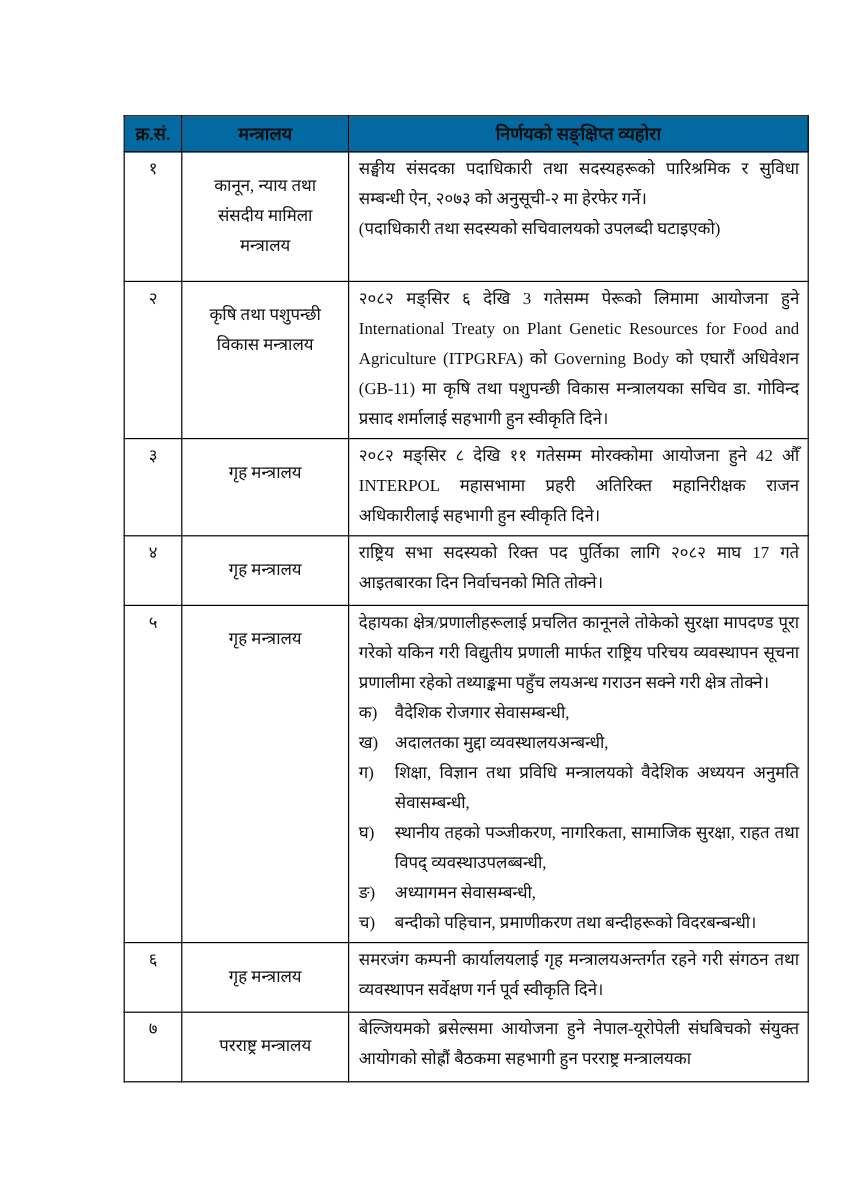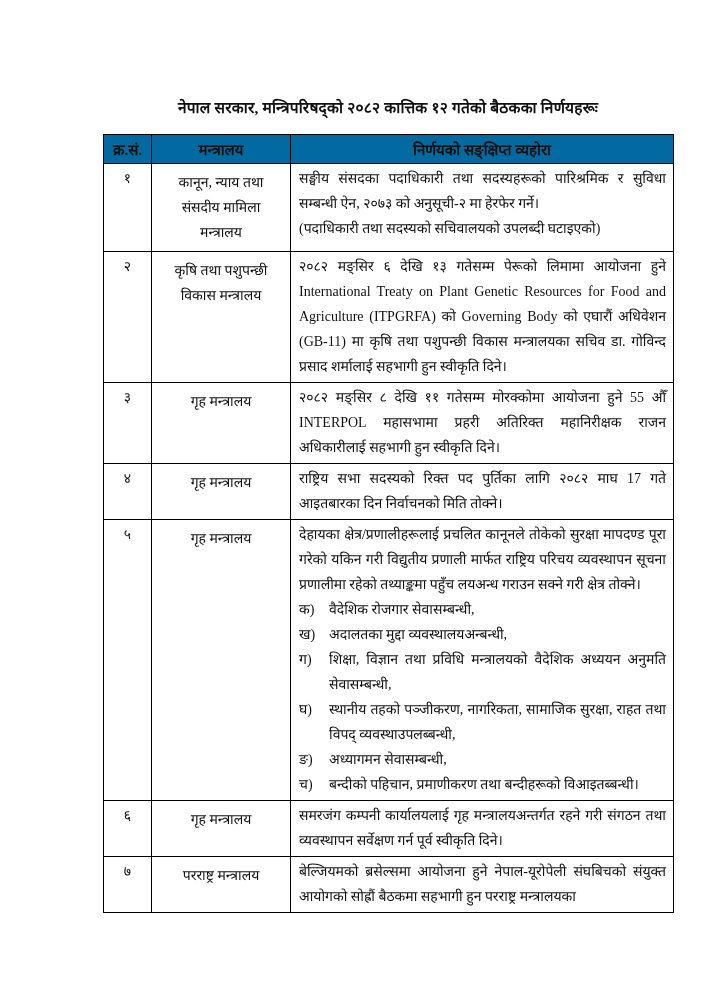--- a/index.html
+++ b/index.html
@@ -48,39 +48,38 @@
   td.sn {
     text-align: center;
     font-size: 14px;
     line-height: 25px;
     padding: 2px 2px;
   }
   td.ministry {
     text-align: center;
     font-size: 14px;
     line-height: 25px;
-    padding: 6px 10px;
+    padding: 16px 10px;
   }
   td.decision {
     font-size: 14px;
     line-height: 25px;
     text-align: justify;
     padding: 2px 7px 3px 8px;
   }
   td.decision p { margin: 0; }
   .list-item { display: flex; }
   .list-item .marker { flex: 0 0 30px; }
   .list-item .item-text { flex: 1 1 auto; text-align: justify; }
 </style>
 </head>
 <body>
 
 <div class="page">
 
-  <h1 class="title">नेपाल सरकार, मन्त्रिपरिषद्को २०८२ कात्तिक १२ गतेको बैठकका निर्णयहरूः</h1>
 
   <table class="decisions">
     <colgroup>
       <col class="col-sn">
       <col class="col-ministry">
       <col class="col-decision">
     </colgroup>
     <thead>
       <tr>
         <th>क्र.सं.</th>
@@ -96,29 +95,29 @@
         <td class="decision">
           <p>सङ्घीय संसदका पदाधिकारी तथा सदस्यहरूको पारिश्रमिक र सुविधा सम्बन्धी ऐन, २०७३ को अनुसूची-२ मा हेरफेर गर्ने।</p>
           <p>(पदाधिकारी तथा सदस्यको सचिवालयको उपलब्दी घटाइएको)</p>
         </td>
       </tr>
 
       <tr>
         <td class="sn">२</td>
         <td class="ministry">कृषि तथा पशुपन्छी विकास मन्त्रालय</td>
         <td class="decision">
-          <p>२०८२ मङ्सिर ६ देखि १३ गतेसम्म पेरूको लिमामा आयोजना हुने International Treaty on Plant Genetic Resources for Food and Agriculture (ITPGRFA) को Governing Body को एघारौं अधिवेशन (GB-11) मा कृषि तथा पशुपन्छी विकास मन्त्रालयका सचिव डा. गोविन्द प्रसाद शर्मालाई सहभागी हुन स्वीकृति दिने।</p>
+          <p>२०८२ मङ्सिर ६ देखि 3 गतेसम्म पेरूको लिमामा आयोजना हुने International Treaty on Plant Genetic Resources for Food and Agriculture (ITPGRFA) को Governing Body को एघारौं अधिवेशन (GB-11) मा कृषि तथा पशुपन्छी विकास मन्त्रालयका सचिव डा. गोविन्द प्रसाद शर्मालाई सहभागी हुन स्वीकृति दिने।</p>
         </td>
       </tr>
 
       <tr>
         <td class="sn">३</td>
         <td class="ministry">गृह मन्त्रालय</td>
         <td class="decision">
-          <p>२०८२ मङ्सिर ८ देखि ११ गतेसम्म मोरक्कोमा आयोजना हुने 55 औँ INTERPOL महासभामा प्रहरी अतिरिक्त महानिरीक्षक राजन अधिकारीलाई सहभागी हुन स्वीकृति दिने।</p>
+          <p>२०८२ मङ्सिर ८ देखि ११ गतेसम्म मोरक्कोमा आयोजना हुने 42 औँ INTERPOL महासभामा प्रहरी अतिरिक्त महानिरीक्षक राजन अधिकारीलाई सहभागी हुन स्वीकृति दिने।</p>
         </td>
       </tr>
 
       <tr>
         <td class="sn">४</td>
         <td class="ministry">गृह मन्त्रालय</td>
         <td class="decision">
           <p>राष्ट्रिय सभा सदस्यको रिक्त पद पुर्तिका लागि २०८२ माघ 17 गते आइतबारका दिन निर्वाचनको मिति तोक्ने।</p>
         </td>
       </tr>
@@ -143,21 +142,21 @@
           <div class="list-item">
             <span class="marker">घ)</span>
             <span class="item-text">स्थानीय तहको पञ्जीकरण, नागरिकता, सामाजिक सुरक्षा, राहत तथा विपद् व्यवस्थाउपलब्बन्धी,</span>
           </div>
           <div class="list-item">
             <span class="marker">ङ)</span>
             <span class="item-text">अध्यागमन सेवासम्बन्धी,</span>
           </div>
           <div class="list-item">
             <span class="marker">च)</span>
-            <span class="item-text">बन्दीको पहिचान, प्रमाणीकरण तथा बन्दीहरूको विआइतब्बन्धी।</span>
+            <span class="item-text">बन्दीको पहिचान, प्रमाणीकरण तथा बन्दीहरूको विदरबन्बन्धी।</span>
           </div>
         </td>
       </tr>
 
       <tr>
         <td class="sn">६</td>
         <td class="ministry">गृह मन्त्रालय</td>
         <td class="decision">
           <p>समरजंग कम्पनी कार्यालयलाई गृह मन्त्रालयअन्तर्गत रहने गरी संगठन तथा व्यवस्थापन सर्वेक्षण गर्न पूर्व स्वीकृति दिने।</p>
         </td>

